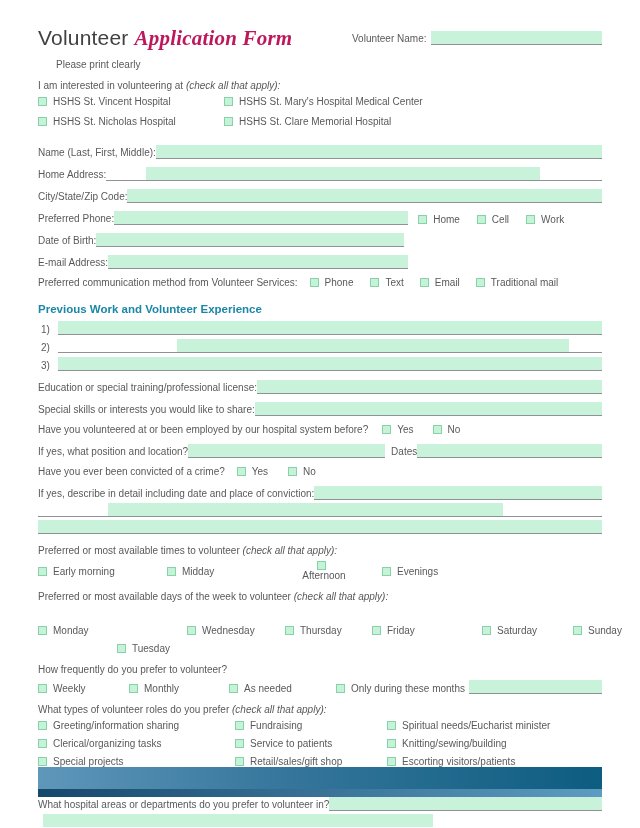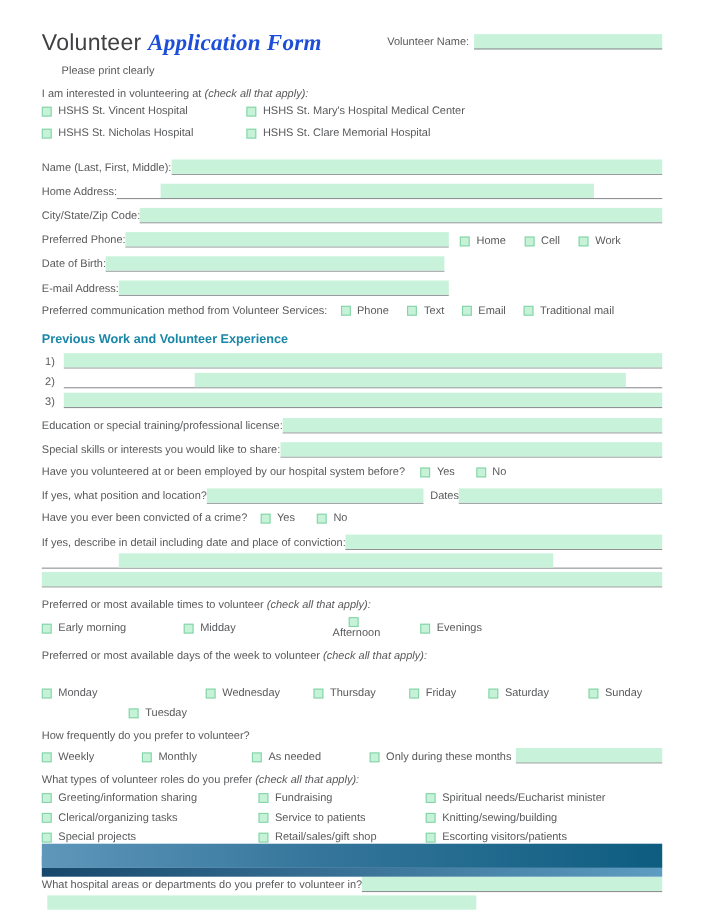--- a/index.html
+++ b/index.html
@@ -4,21 +4,21 @@
 <style>
   html,body{margin:0;padding:0;background:#ffffff;}
   .page{
     width:640px;height:828px;background:#ffffff;position:relative;overflow:hidden;
     font-family:"Liberation Sans",sans-serif;font-size:10px;color:#58595b;
     box-sizing:border-box;padding:26px 38px 0 38px;
   }
   
   .header{display:flex;justify-content:space-between;margin-bottom:10px;}
   .title{margin:0;font-size:21px;font-weight:normal;color:#414042;letter-spacing:.2px;}
-  .title .serif{font-family:"Liberation Serif","DejaVu Serif",serif;font-style:italic;font-weight:bold;color:#1d4ed8;}
+  .title .serif{font-family:"Liberation Serif","DejaVu Serif",serif;font-style:italic;font-weight:bold;color:#be185d;}
   .note{margin-top:8px;font-size:10px;padding-left:18px;}
   .hdr-fields{width:250px;padding-top:5px;}
   .hrow{display:flex;align-items:flex-end;margin-bottom:10px;}
   .hrow .lbl{white-space:nowrap;padding-bottom:1px;}
 
   
   .fld{height:13px;background:#c8f3da;border-bottom:1px solid #8f9194;}
   .hrow .fld{flex:1;margin-left:4px;}
   .line{position:relative;height:13px;border-bottom:1px solid #8f9194;flex:1;}
   .line .hl{position:absolute;top:0;bottom:0;background:#c8f3da;}
@@ -276,21 +276,21 @@
         <span>Wednesday</span>
       </span>
     <span class="cbi" style="min-width:87px;">
         <span class="cb"></span>
         <span>Thursday</span>
       </span>
     <span class="cbi" style="min-width:72px;">
         <span class="cb"></span>
         <span>Friday</span>
       </span>
-    <span class="cbi" style="min-width:91px;">
+    <span class="cbi" style="min-width:91px;margin-left:38px;">
         <span class="cb"></span>
         <span>Saturday</span>
       </span>
     <span class="cbi">
         <span class="cb"></span>
         <span>Sunday</span>
       </span>
   </div>
 
   <div class="q">How frequently do you prefer to volunteer?</div>

